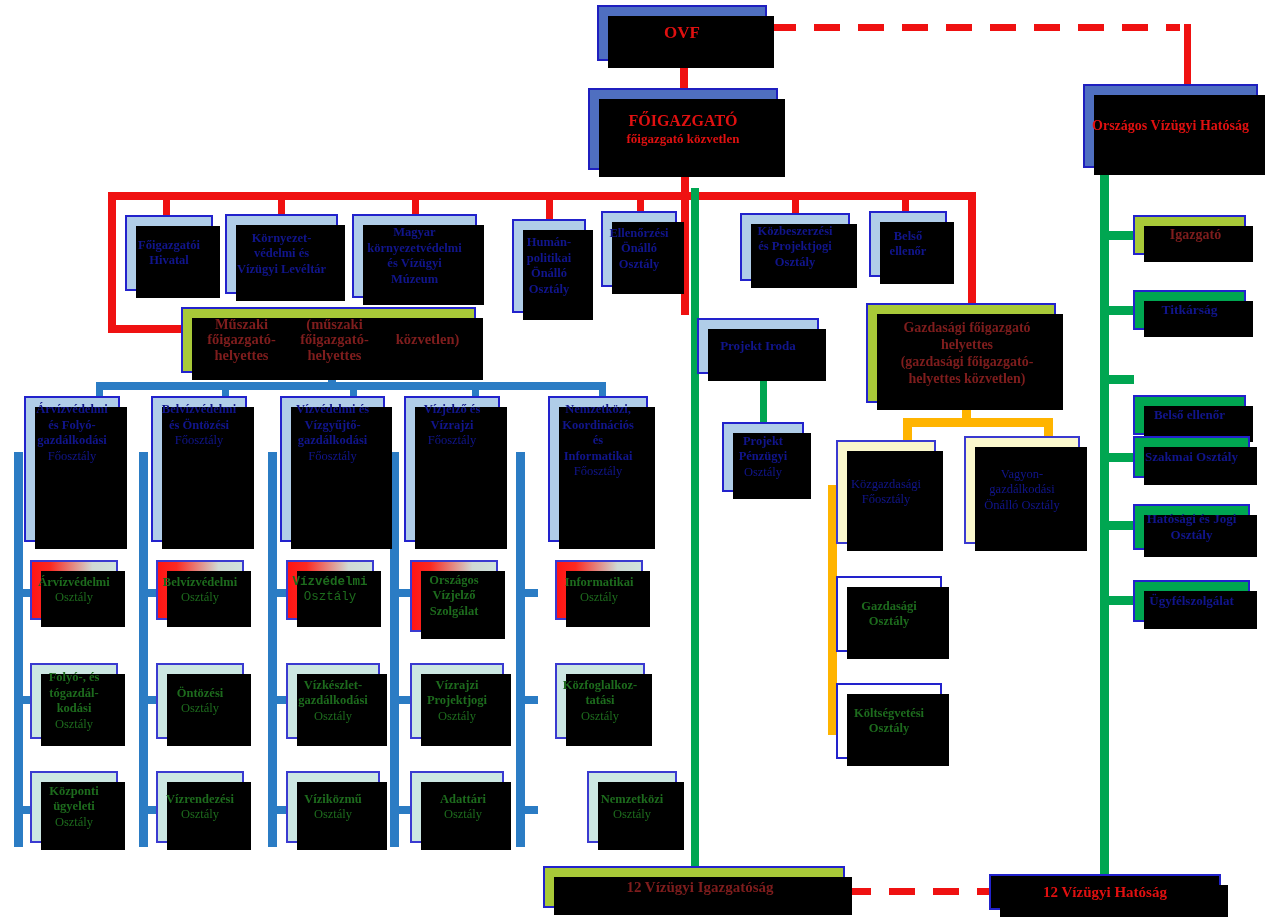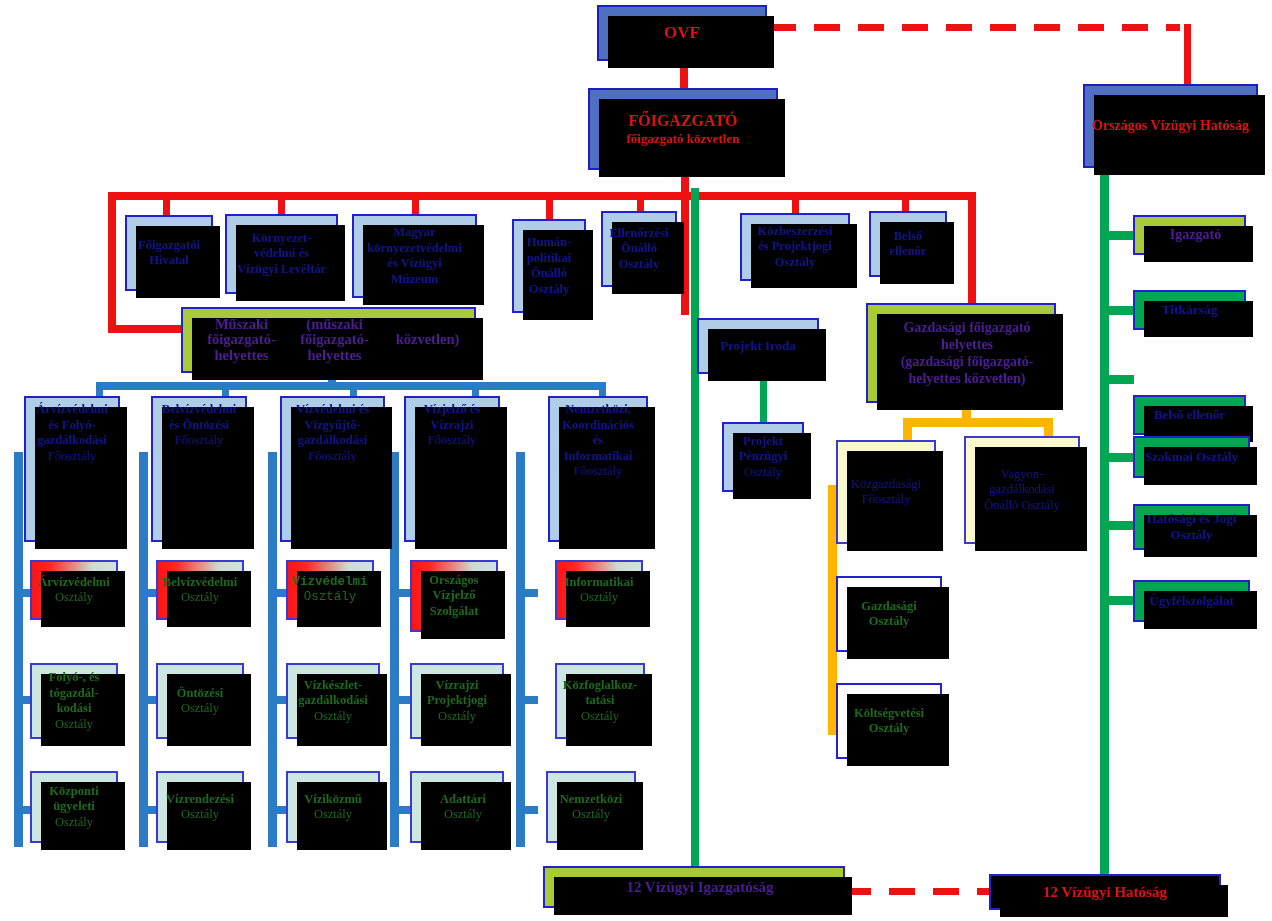--- a/index.html
+++ b/index.html
@@ -12,21 +12,21 @@
   .box .t{display:block;width:100%;padding:1px 2px;}
 
   
   .box::after{content:"";position:absolute;left:9px;top:9px;width:100%;height:100%;
               background:#000;z-index:-1;}
 
   
   .blue-dark{background:#4f6fc0;border:2px solid #1f1fbf;color:#e01010;
              font-weight:bold;text-shadow:1px 1px 0 rgba(0,0,0,.35);}
   .blue-light{background:#b0cde8;border:2px solid #2222cc;color:#11158c;font-weight:bold;}
-  .olive{background:#a8c938;border:2px solid #2222cc;color:#4c1d95;font-weight:bold;
+  .olive{background:#a8c938;border:2px solid #2222cc;color:#7f1d1d;font-weight:bold;
          text-shadow:1px 1px 0 rgba(0,0,0,.25);padding-left:12px;}
   .grad-red{background:linear-gradient(90deg,#ff1414 0%,#fb2a22 22%,#cfd9d4 72%,#cfe3dc 100%);
             border:2px solid #3a3ad0;color:#1d6b1d;font-weight:bold;}
   .mint{background:#cce7e2;border:2px solid #3a3ad0;color:#1d6b1d;font-weight:bold;}
   .cream{background:#fbf8cd;border:2px solid #3a3ad0;color:#11158c;}
   .white-g{background:#ffffff;border:2px solid #2222cc;color:#1d6b1d;font-weight:bold;}
   .green{background:#00a651;border:2px solid #2222cc;color:#11158c;font-weight:bold;}
   .yellow{background:#000000;border:2px solid #2222cc;color:#e01010;font-weight:bold;}
 
   
@@ -285,21 +285,21 @@
 
   <div class="box grad-red" style="left:555px;top:560px;width:88px;height:60px;font-size:12.5px;flex-direction:column;">
     <span class="t">Informatikai</span>
     <span class="t" style="font-weight:normal;">Osztály</span>
   </div>
   <div class="box mint" style="left:555px;top:663px;width:90px;height:76px;font-size:12.5px;flex-direction:column;">
     <span class="t">Közfoglalkoz-</span>
     <span class="t">tatási</span>
     <span class="t" style="font-weight:normal;">Osztály</span>
   </div>
-  <div class="box mint" style="left:546px;top:771px;width:90px;height:72px;font-size:12.5px;flex-direction:column;">
+  <div class="box mint" style="left:587px;top:771px;width:90px;height:72px;font-size:12.5px;flex-direction:column;">
     <span class="t">Nemzetközi</span>
     <span class="t" style="font-weight:normal;">Osztály</span>
   </div>
 
   <div class="box blue-light" style="left:697px;top:318px;width:122px;height:56px;font-size:13px;">
     <span class="t">Projekt Iroda</span>
   </div>
   <div class="box blue-light" style="left:722px;top:422px;width:82px;height:70px;font-size:12.5px;flex-direction:column;">
     <span class="t">Projekt</span>
     <span class="t">Pénzügyi</span>

